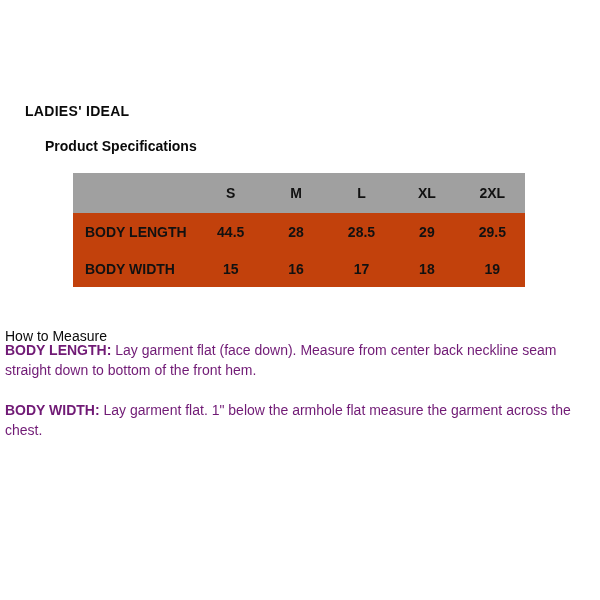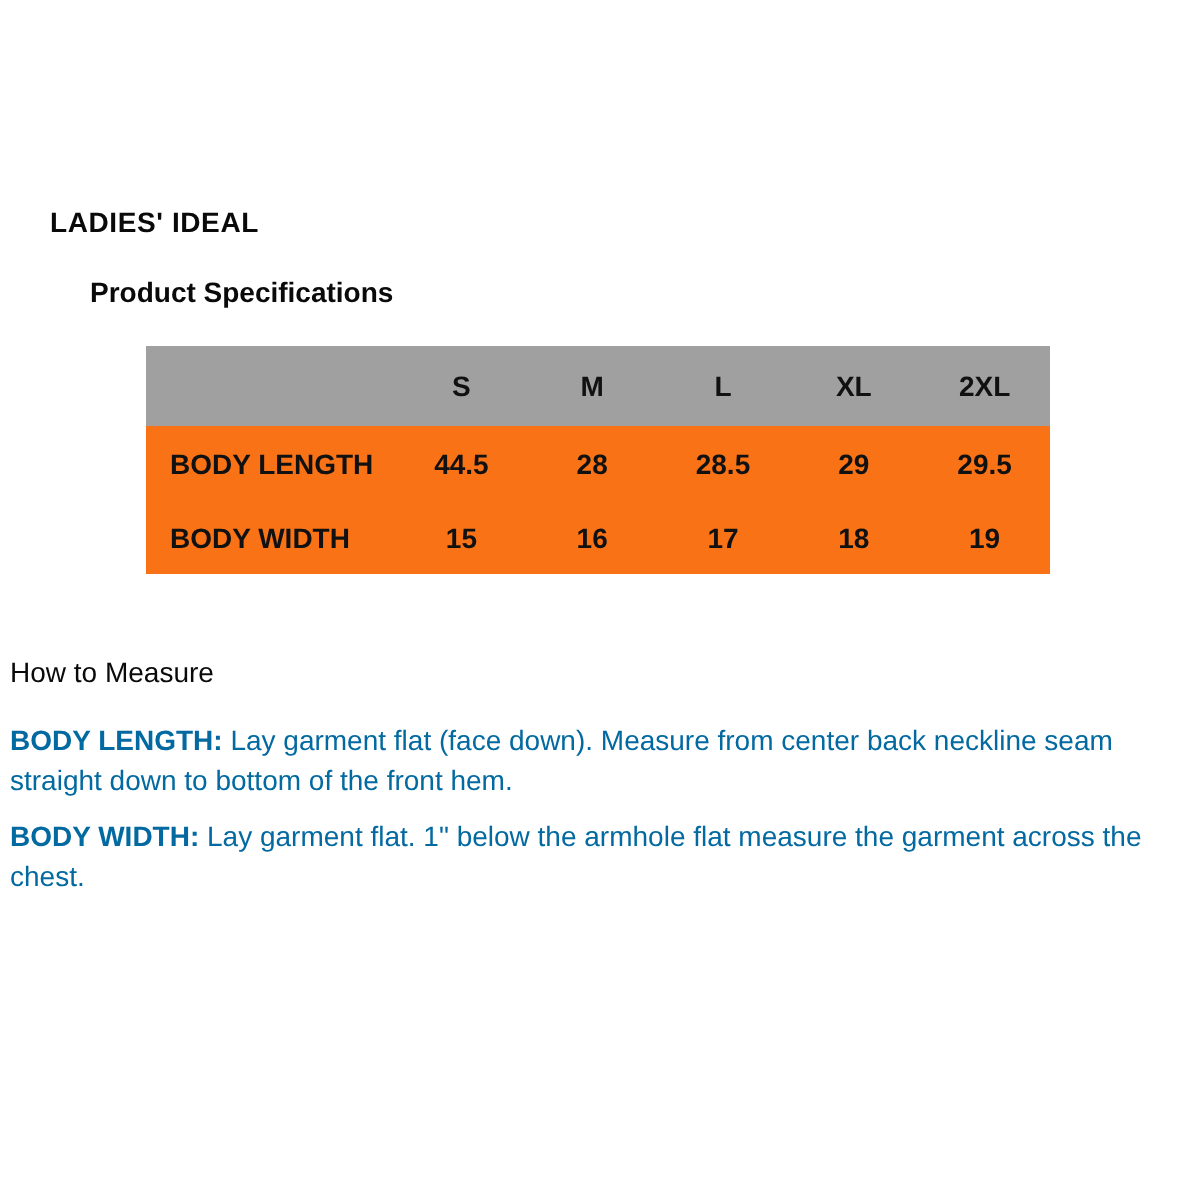--- a/index.html
+++ b/index.html
@@ -25,35 +25,35 @@
   .spec-table {
     position:absolute; left:73px; top:173px; width:452px;
     font-size:14px; font-weight:bold; color:#111111;
   }
   .t-row {
     display:grid;
     grid-template-columns:125px 1fr 1fr 1fr 1fr 1fr;
     align-items:center;
   }
   .t-head { height:40px; background:#a0a0a0; }
-  .t-body-row { height:37px; background:#f97316; }
+  .t-body-row { height:37px; background:#c2410c; }
   .t-cell { text-align:center; }
   .t-corner { }
   .t-label { text-align:left; padding-left:12px; }
 
   .htm-heading {
     position:absolute; left:5px; top:328px;
     font-size:14px; font-weight:normal;
   }
   .instructions {
-    position:absolute; left:5px; top:360px; width:592px;
-    font-size:14px; line-height:20px; color:#0369a1;
+    position:absolute; left:5px; top:340px; width:592px;
+    font-size:14px; line-height:20px; color:#701a75;
   }
   .instructions p { margin:0; }
-  .instructions p + p { margin-top:8px; }
+  .instructions p + p { margin-top:20px; }
   .term { font-weight:bold; }
 </style>
 </head>
 <body>
 
 <div class="page">
 
   <div class="brand">LADIES' IDEAL</div>
 
   <div class="section-label">Product Specifications</div>

